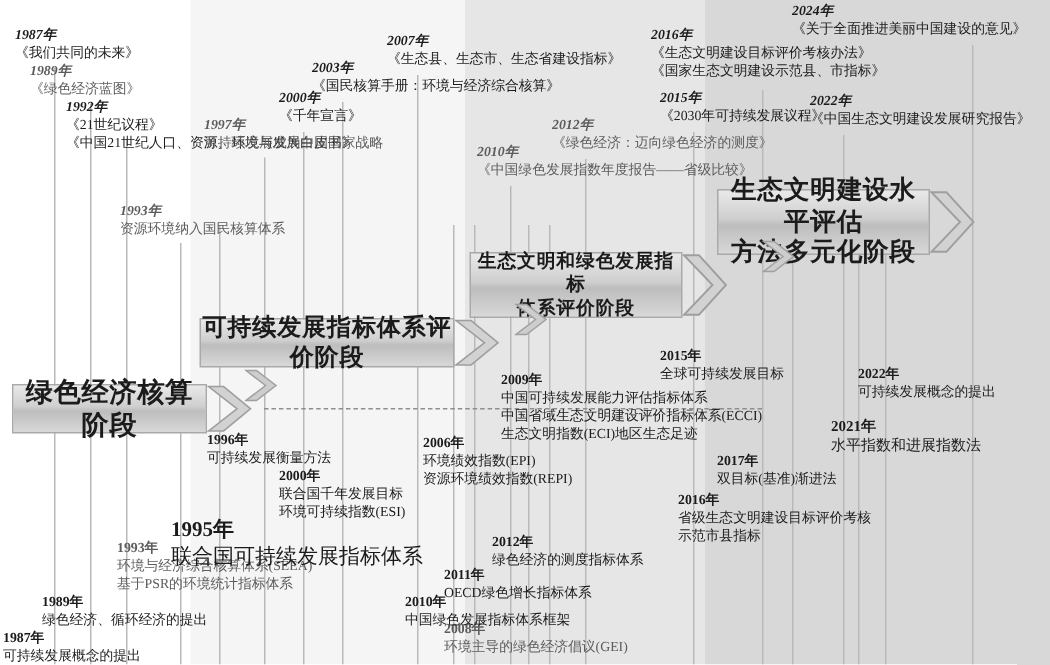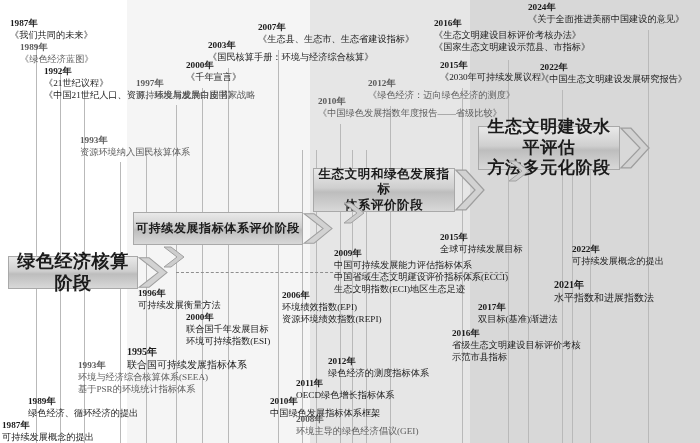--- a/index.html
+++ b/index.html
@@ -43,21 +43,21 @@
 
   
   .chevmark{position:absolute;}
   .chevmark svg{display:block;width:100%;height:100%;}
 
   
   .ev{position:absolute;line-height:1.30;}
   .ev .yr{font-weight:bold;display:block;}
   .ev .tx{display:block;white-space:pre-line;}
   .ev.left{text-align:left;}
-  .top  .yr{font-weight:bold;}
+  .top  .yr{font-weight:bold;font-style:italic;}
 </style>
 </head>
 <body>
 
 <div id="stage">
   <div id="bands-layer">
       <div class="band" style="left: 127px; width: 183px; background: rgb(245, 245, 245);"></div>
       <div class="band" style="left: 310px; width: 160px; background: rgb(230, 230, 230);"></div>
       <div class="band" style="left: 470px; width: 230px; background: rgb(216, 216, 216);"></div>
     </div>
@@ -95,21 +95,21 @@
           <div class="label" style="font-size: 18px;">绿色经济核算阶段</div>
         </div>
         <div class="head" style="width: 30px;">
           <svg viewBox="0 0 30 40" preserveAspectRatio="none">
             <polygon points="1,2 20,20 1,38 11,38 29,20 11,2" fill="#d2d2d2" stroke="#9e9e9e" stroke-width="1.2"></polygon>
           </svg>
         </div>
       </div>
       <div class="phase" style="left: 133px; top: 212px; width: 200px; height: 33px;">
         <div class="body" style="width: 170px;">
-          <div class="label" style="font-size: 12px;">可持续发展指标体系评价阶段</div>
+          <div class="label" style="font-size: 16px;">可持续发展指标体系评价阶段</div>
         </div>
         <div class="head" style="width: 30px;">
           <svg viewBox="0 0 30 40" preserveAspectRatio="none">
             <polygon points="1,2 20,20 1,38 11,38 29,20 11,2" fill="#d2d2d2" stroke="#9e9e9e" stroke-width="1.2"></polygon>
           </svg>
         </div>
       </div>
       <div class="phase" style="left: 313px; top: 168px; width: 172px; height: 44px;">
         <div class="body" style="width: 142px;">
           <div class="label" style="font-size: 12.5px;">生态文明和绿色发展指标
@@ -213,21 +213,21 @@
       </div>
       <div class="ev left" style="left: 28px; top: 396px; font-size: 9.2px;">
         <span class="yr">1989年</span>
         <span class="tx">绿色经济、循环经济的提出</span>
       </div>
       <div class="ev left" style="left: 78px; top: 360px; font-size: 9.2px; color: rgb(92, 92, 92);">
         <span class="yr">1993年</span>
         <span class="tx">环境与经济综合核算体系(SEEA)
 基于PSR的环境统计指标体系</span>
       </div>
-      <div class="ev left" style="left: 127px; top: 345px; font-size: 10px;">
+      <div class="ev left" style="left: 114px; top: 345px; font-size: 14px;">
         <span class="yr">1995年</span>
         <span class="tx">联合国可持续发展指标体系</span>
       </div>
       <div class="ev left" style="left: 138px; top: 288px; font-size: 9.2px;">
         <span class="yr">1996年</span>
         <span class="tx">可持续发展衡量方法</span>
       </div>
       <div class="ev left" style="left: 186px; top: 312px; font-size: 9.2px;">
         <span class="yr">2000年</span>
         <span class="tx">联合国千年发展目标

